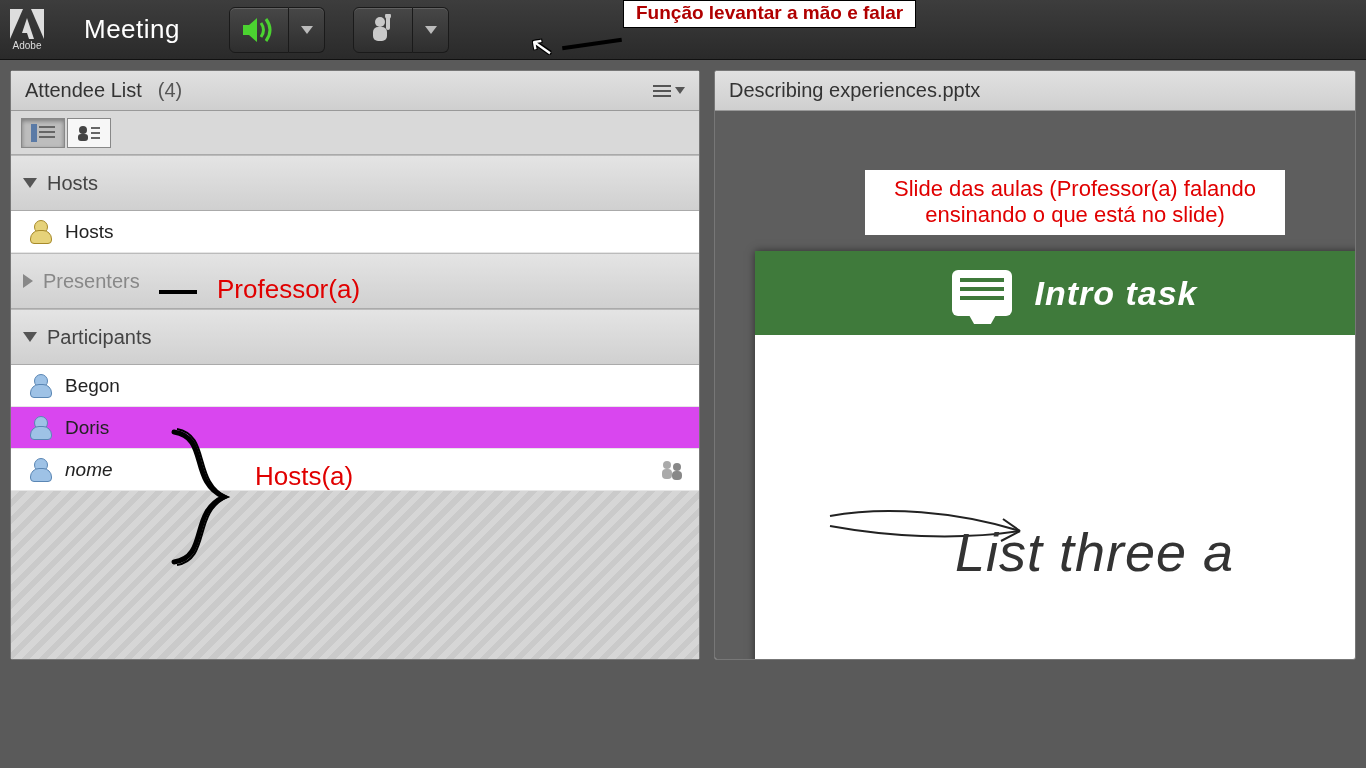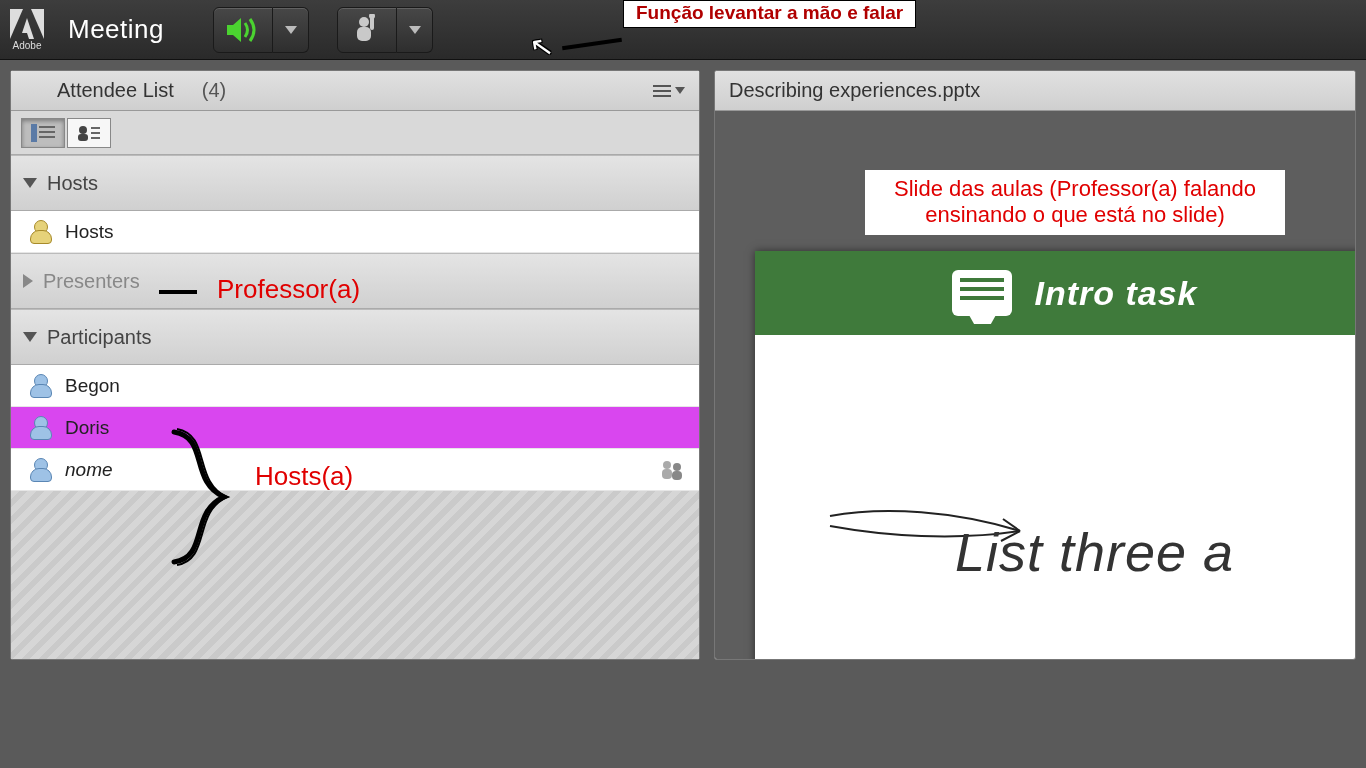--- a/index.html
+++ b/index.html
@@ -8,21 +8,21 @@
   
   .topbar {
     display: flex; align-items: center;
     height: 60px;
     background: linear-gradient(#3d3d3d, #2a2a2a);
     border-bottom: 1px solid #111;
     padding: 0 10px;
     gap: 4px;
   }
   .logo-wrap { display:flex; flex-direction:column; align-items:center; gap:1px; color:#ddd; font-size:10px; }
-  .meeting-label { color:#fff; font-size:26px; font-weight:400; letter-spacing:0.5px; margin-left:20px; margin-right:45px; }
+  .meeting-label { color:#fff; font-size:26px; font-weight:400; letter-spacing:0.5px; margin-left:36px; margin-right:45px; }
   .tb-group { display:flex; align-items:center; gap:0; }
   .tb-btn {
     height:46px; min-width:60px;
     background: linear-gradient(#474747,#2e2e2e);
     border:1px solid #1a1a1a; border-radius:6px 0 0 6px;
     display:flex; align-items:center; justify-content:center;
     box-shadow: inset 0 1px 0 rgba(255,255,255,.15);
     cursor:pointer;
   }
   .tb-drop {
@@ -58,21 +58,21 @@
   
   .panel-att {
     width:690px; background:#e9e9e9; border:1px solid #777; border-radius:3px;
     display:flex; flex-direction:column; position:relative;
   }
   .att-header {
     height:40px; display:flex; align-items:center; justify-content:space-between;
     padding:0 14px; background:linear-gradient(#e1e1e1,#cfcfcf); border-bottom:1px solid #999;
     font-size:20px; color:#333;
   }
-  .att-header .title { display:flex; align-items:baseline; gap:28px;margin-left:32px; }
+  .att-header .title { display:flex; align-items:baseline; gap:16px; }
   .att-header .count { color:#555; }
   .hamburger { display:flex; align-items:center; gap:4px; cursor:pointer; }
   .hamburger .lines { display:flex; flex-direction:column; gap:3px; }
   .hamburger .lines span { width:18px; height:2px; background:#555; display:block; }
   .hamburger .tri { width:0;height:0;border-left:5px solid transparent;border-right:5px solid transparent;border-top:7px solid #555; }
 
   .view-tabs { height:44px; background:#d9d9d9; border-bottom:1px solid #aaa; display:flex; align-items:center; padding:6px 10px; gap:2px; }
   .vtab { width:44px; height:30px; border:1px solid #888; background:#f7f7f7; display:flex; align-items:center; justify-content:center; cursor:pointer; }
   .vtab.active { background:#bdbdbd; box-shadow: inset 0 2px 4px rgba(0,0,0,.35); }
 

